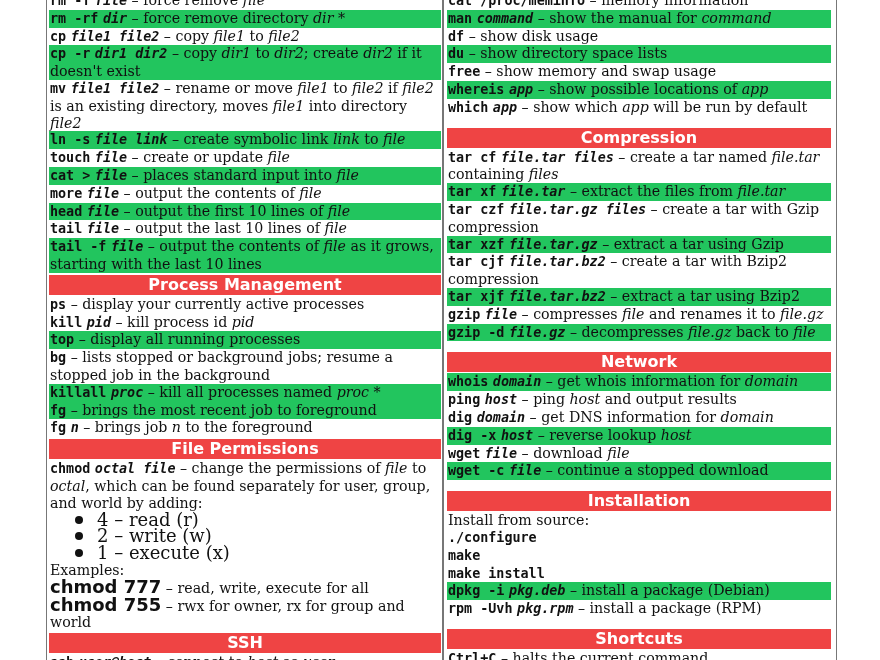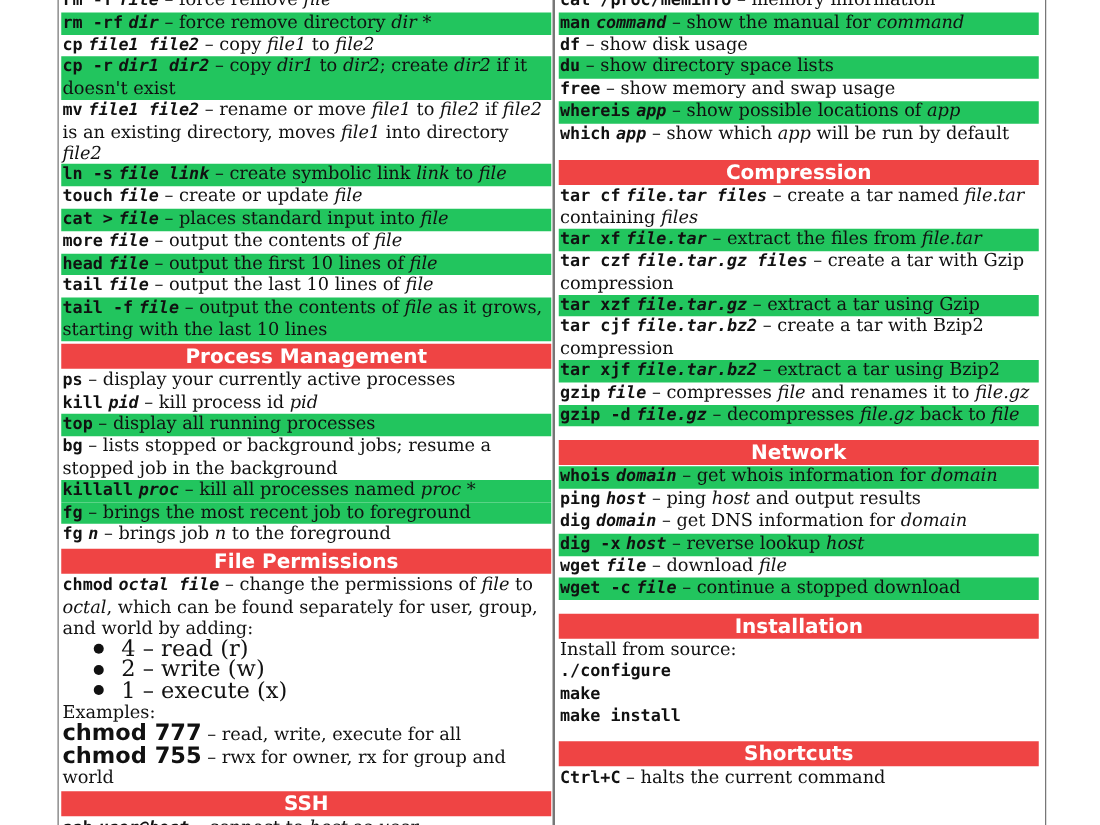--- a/index.html
+++ b/index.html
@@ -112,20 +112,24 @@
       <div class="row alt"><span class="cmd">wget -c</span> <span class="arg">file</span><span> – continue a stopped download</span></div>
     </div>
   <div class="gap"></div>
 
   <div class="heading">Installation</div>
   <div>
     <div class="row">Install from source:</div>
     <div class="row"><span class="cmd">./configure</span></div>
     <div class="row"><span class="cmd">make</span></div>
     <div class="row"><span class="cmd">make install</span></div>
+    <div id="right-inst">
+        <div class="row alt"><span class="cmd">dpkg -i</span> <span class="arg">pkg.deb</span><span> – install a package (Debian)</span></div>
+        <div class="row"><span class="cmd">rpm -Uvh</span> <span class="arg">pkg.rpm</span><span> – install a package (RPM)</span></div>
+      </div>
   </div>
   <div class="gap"></div>
 
   <div class="heading">Shortcuts</div>
   <div id="right-short">
       <div class="row"><span class="cmd">Ctrl+C</span><span> – halts the current command</span></div>
     </div>
 </div>
 
 </body></html>

